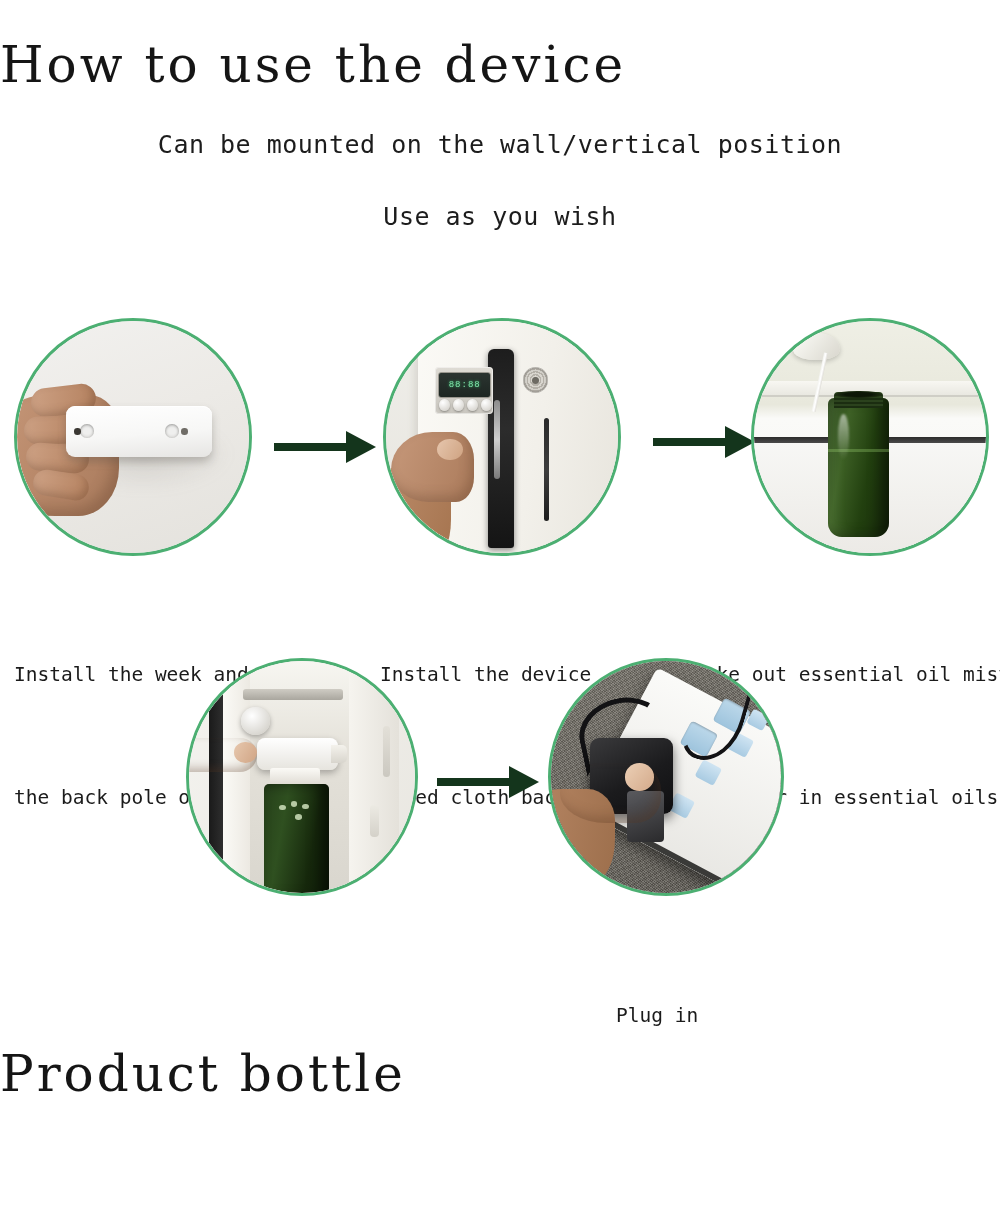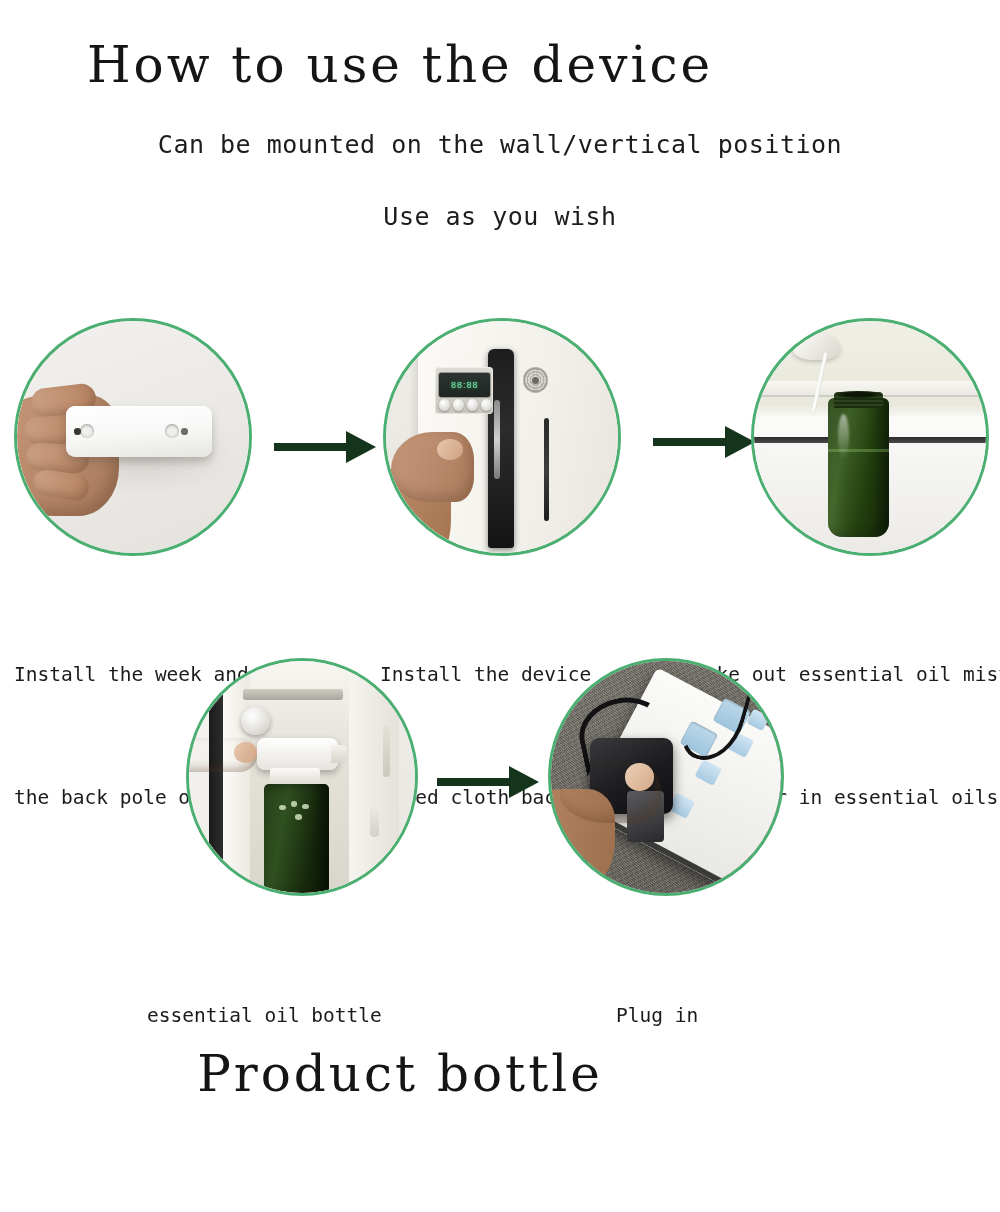--- a/index.html
+++ b/index.html
@@ -14,21 +14,21 @@
     overflow: hidden;
     font-family: "DejaVu Sans Mono", "Liberation Mono", monospace;
     color: #1a1a1a;
   }
 
   
   .page-title {
     position: absolute;
     left: 0;
     width: 800px;
-    text-align: center;
+    text-align: left;
     font-family: "DejaVu Serif", "Liberation Serif", serif;
     font-weight: 400;
     letter-spacing: 0.06em;
     color: #151515;
     white-space: pre;
   }
   #title-main { top: 36px; font-size: 50px; }
   #title-product { top: 1045px; font-size: 50px; }
 
   .subtitle {
@@ -120,21 +120,21 @@
     background: linear-gradient(180deg,#8c8c8c,#cfcfcf,#7a7a7a); border-radius:3px; }
   .s2-slot2 { position:absolute; left:68%; top:42%; width:2.2%; height:44%;
     background: linear-gradient(180deg,#2a2a2a,#3d3d3d,#1e1e1e); border-radius:3px; }
   .s2-panel { position:absolute; left:21%; top:20%; width:25%; height:20%;
     background: linear-gradient(180deg,#dedbd4,#c9c6bf);
     border-radius:4px; box-shadow: inset 0 0 0 1px rgba(255,255,255,.5); }
   .s2-lcd { position:absolute; left:22.5%; top:22%; width:22%; height:10.5%;
     background: linear-gradient(180deg,#2b3430,#1d2622);
     border-radius:3px; border:1px solid #9a978f;
     display:flex; align-items:center; justify-content:center; }
-  .s2-lcd-text { font-family:Liberation Sans, sans-serif; font-size:9px;
+  .s2-lcd-text { font-family:Liberation Mono, monospace; font-size:9px;
     color:#7fe3a8; letter-spacing:1px; text-shadow:0 0 3px #38c977; }
   .s2-btn { position:absolute; top:33.5%; width:4.6%; height:5.2%; border-radius:50%;
     background: radial-gradient(circle at 35% 30%, #ffffff, #cdcac3);
     box-shadow: 0 1px 2px rgba(0,0,0,.3); }
   .s2-btn.b1{left:23%;} .s2-btn.b2{left:29%;} .s2-btn.b3{left:35%;} .s2-btn.b4{left:41%;}
   .s2-speaker { position:absolute; left:59%; top:20%; width:11%; height:11%;
     border-radius:50%;
     background: repeating-radial-gradient(circle at 50% 50%, #d9d6cf 0 1.5px, #b6b2aa 1.5px 3px);
     box-shadow: inset 0 0 4px rgba(0,0,0,.35); }
   .s2-speaker::after { content:""; position:absolute; left:36%; top:36%;
@@ -407,20 +407,19 @@
       <div class="s5-plug"></div>
       <div class="s5-plug-face"></div>
       <div class="s5-hand"></div>
       <div class="s5-thumb"></div>
       <div class="s5-nail"></div>
     </div>
   </div>
 </div>
 
 <div class="caption" style="left:147px; top:913px; width:360px;">
-  <div>essential oil bottle</div>
 </div>
 
 <div class="caption" style="left:616px; top:913px; width:220px;">
   <div>Plug in</div>
 </div>
 
 <div id="title-product" class="page-title">Product bottle</div>
 
 </body></html>

